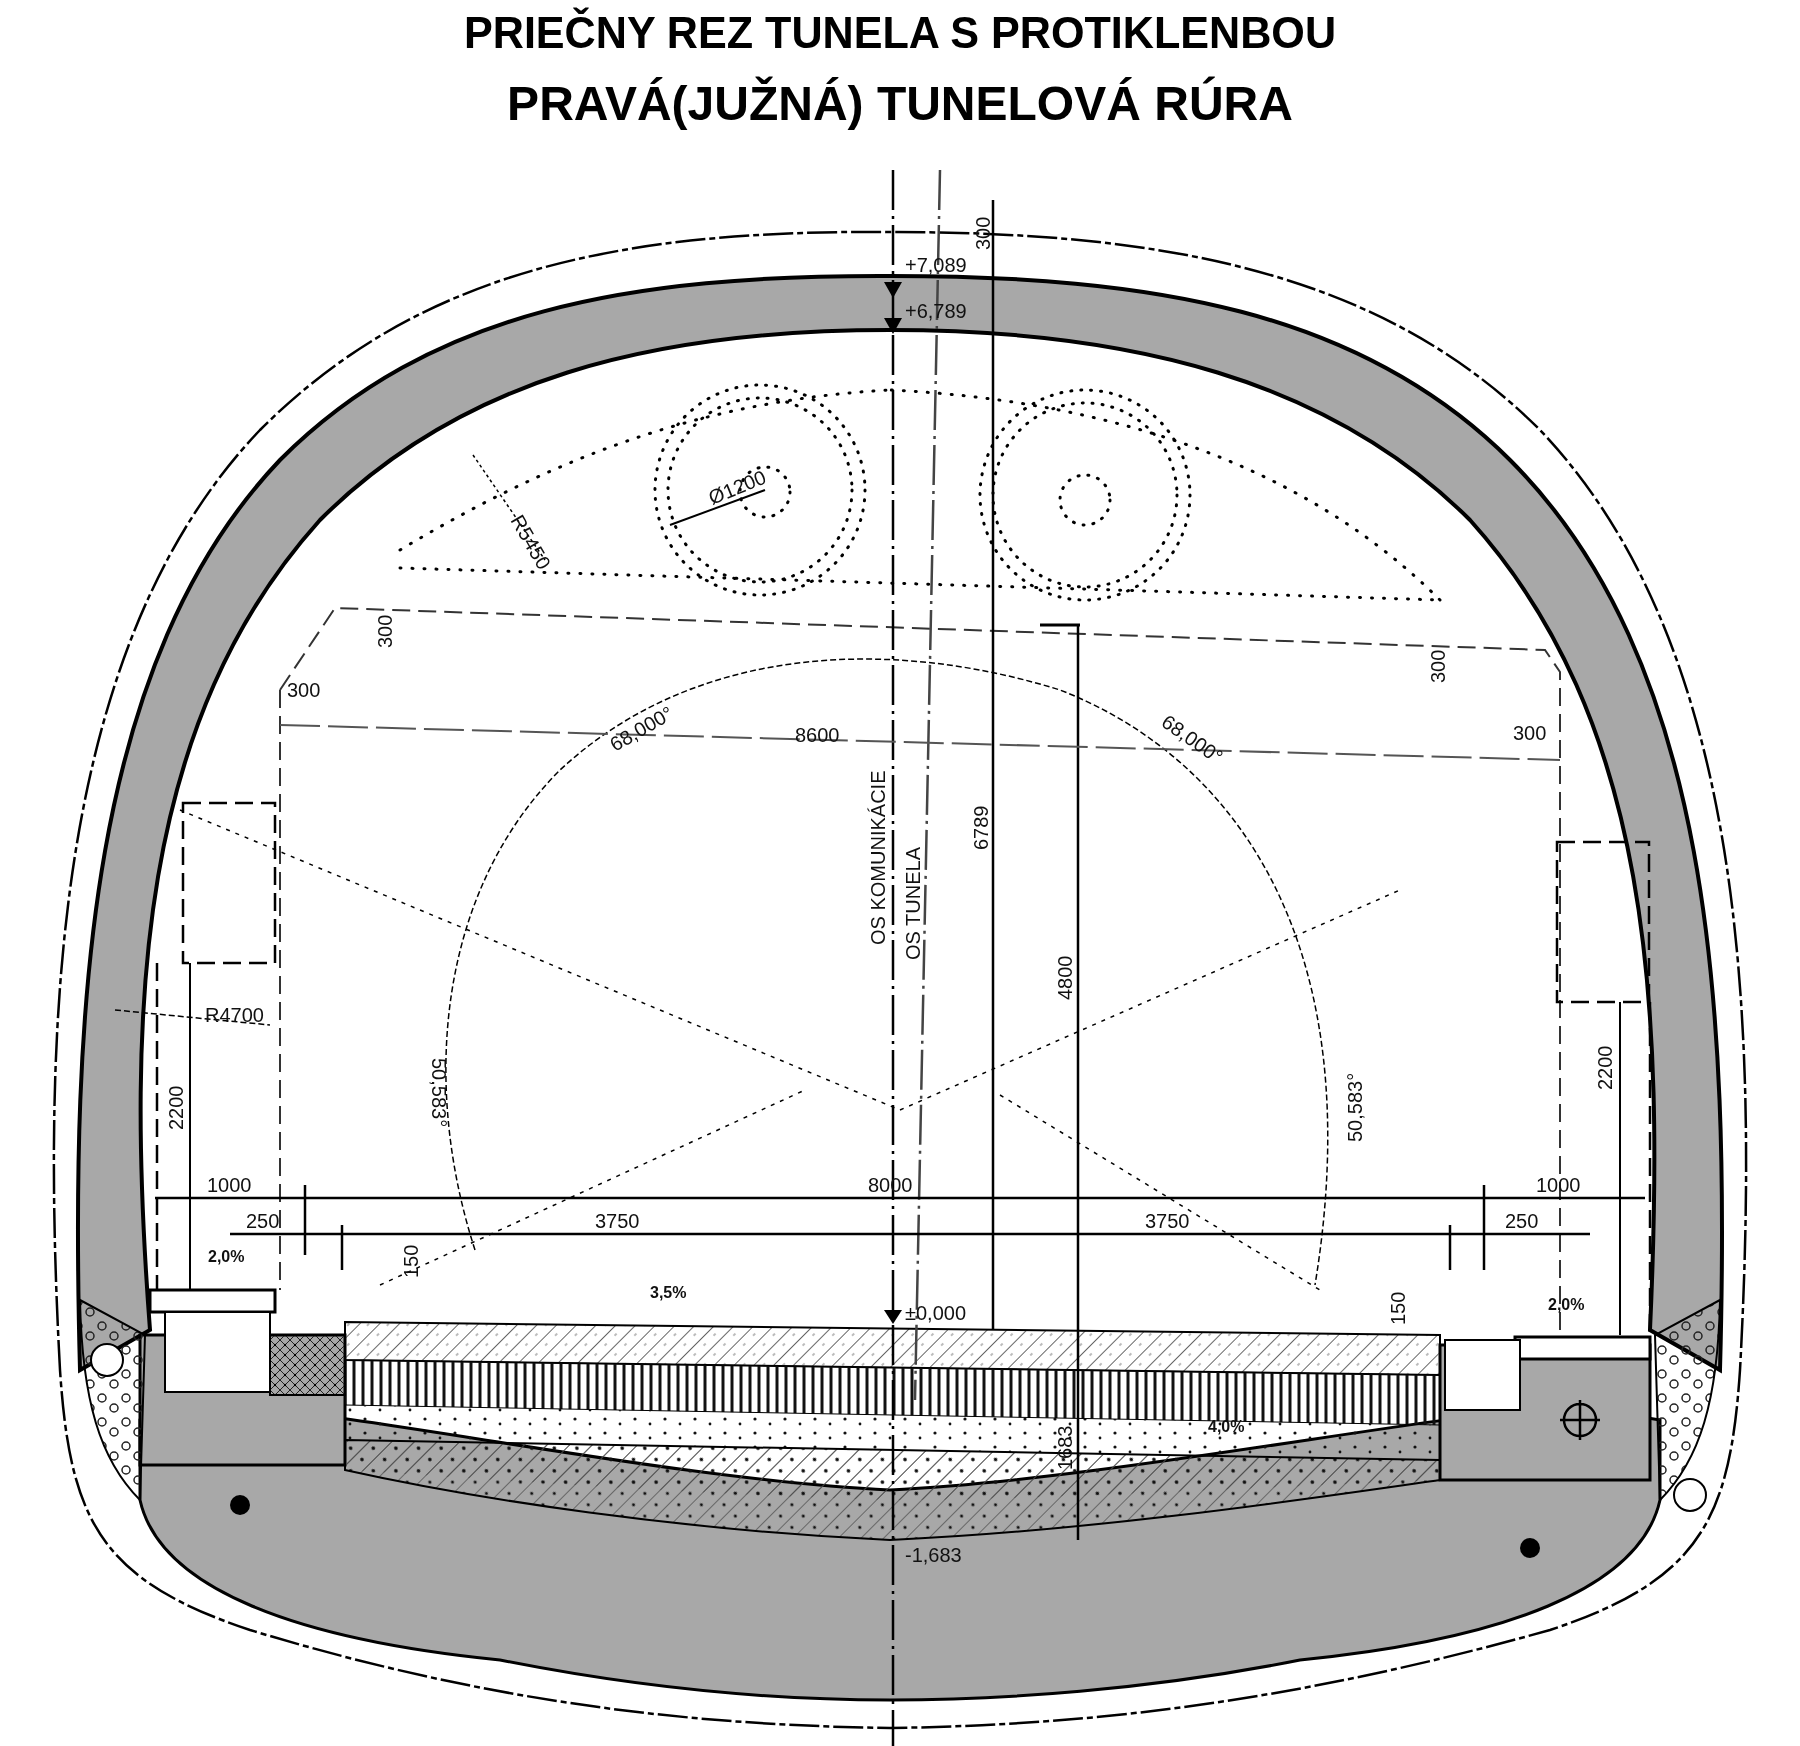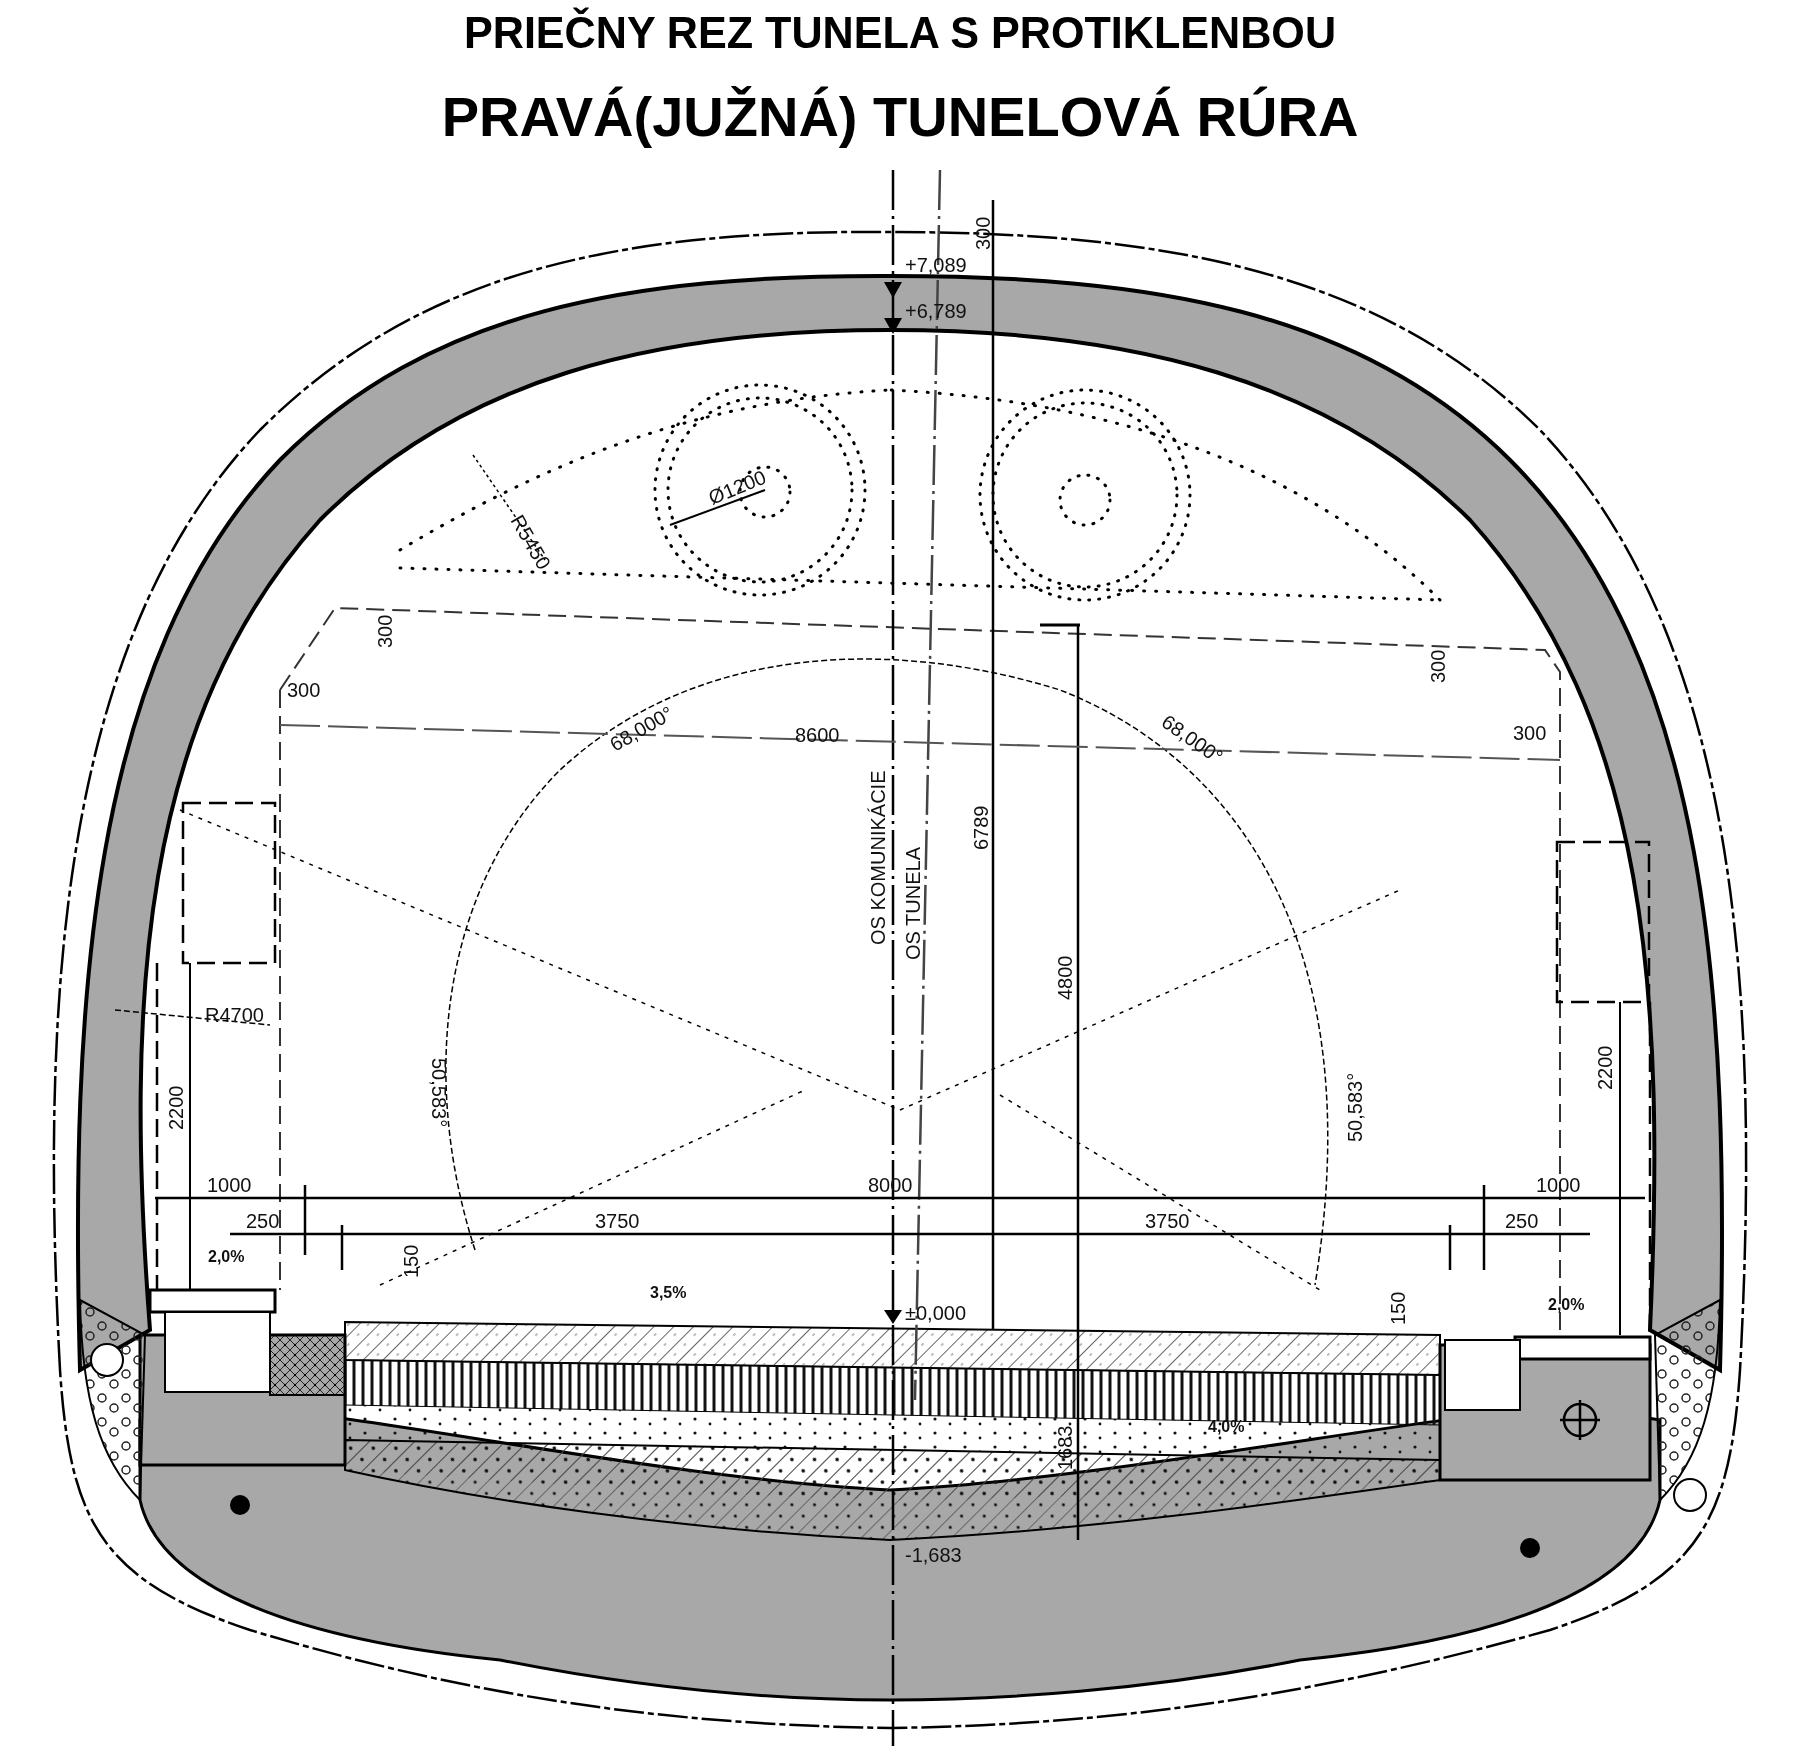--- a/index.html
+++ b/index.html
@@ -2,21 +2,21 @@
 <html><head>
 <meta charset="utf-8">
 <style>
   html, body { margin: 0; padding: 0; background: #ffffff; }
   body { width: 1800px; height: 1746px; position: relative; overflow: hidden;
          font-family: "Liberation Sans", sans-serif; }
   .title { position: absolute; left: 0; width: 1800px; text-align: center;
            font-family: "Liberation Sans", sans-serif; font-weight: bold;
            color: #000; letter-spacing: 0px; }
   #title1 { top: 8px; font-size: 44px; transform: scaleX(0.98); }
-  #title2 { top: 84px; font-size: 56px; }
+  #title2 { top: 76px; font-size: 48px; }
   svg { position: absolute; left: 0; top: 0; }
   .dim { font-family: "Liberation Sans", sans-serif; font-size: 20px; fill: #111; }
   .bold { font-weight: bold; font-size: 16px; }
 </style>
 </head>
 <body>
 
 <div class="title" id="title1">PRIEČNY REZ TUNELA S PROTIKLENBOU</div>
 <div class="title" id="title2">PRAVÁ(JUŽNÁ) TUNELOVÁ RÚRA</div>
 

